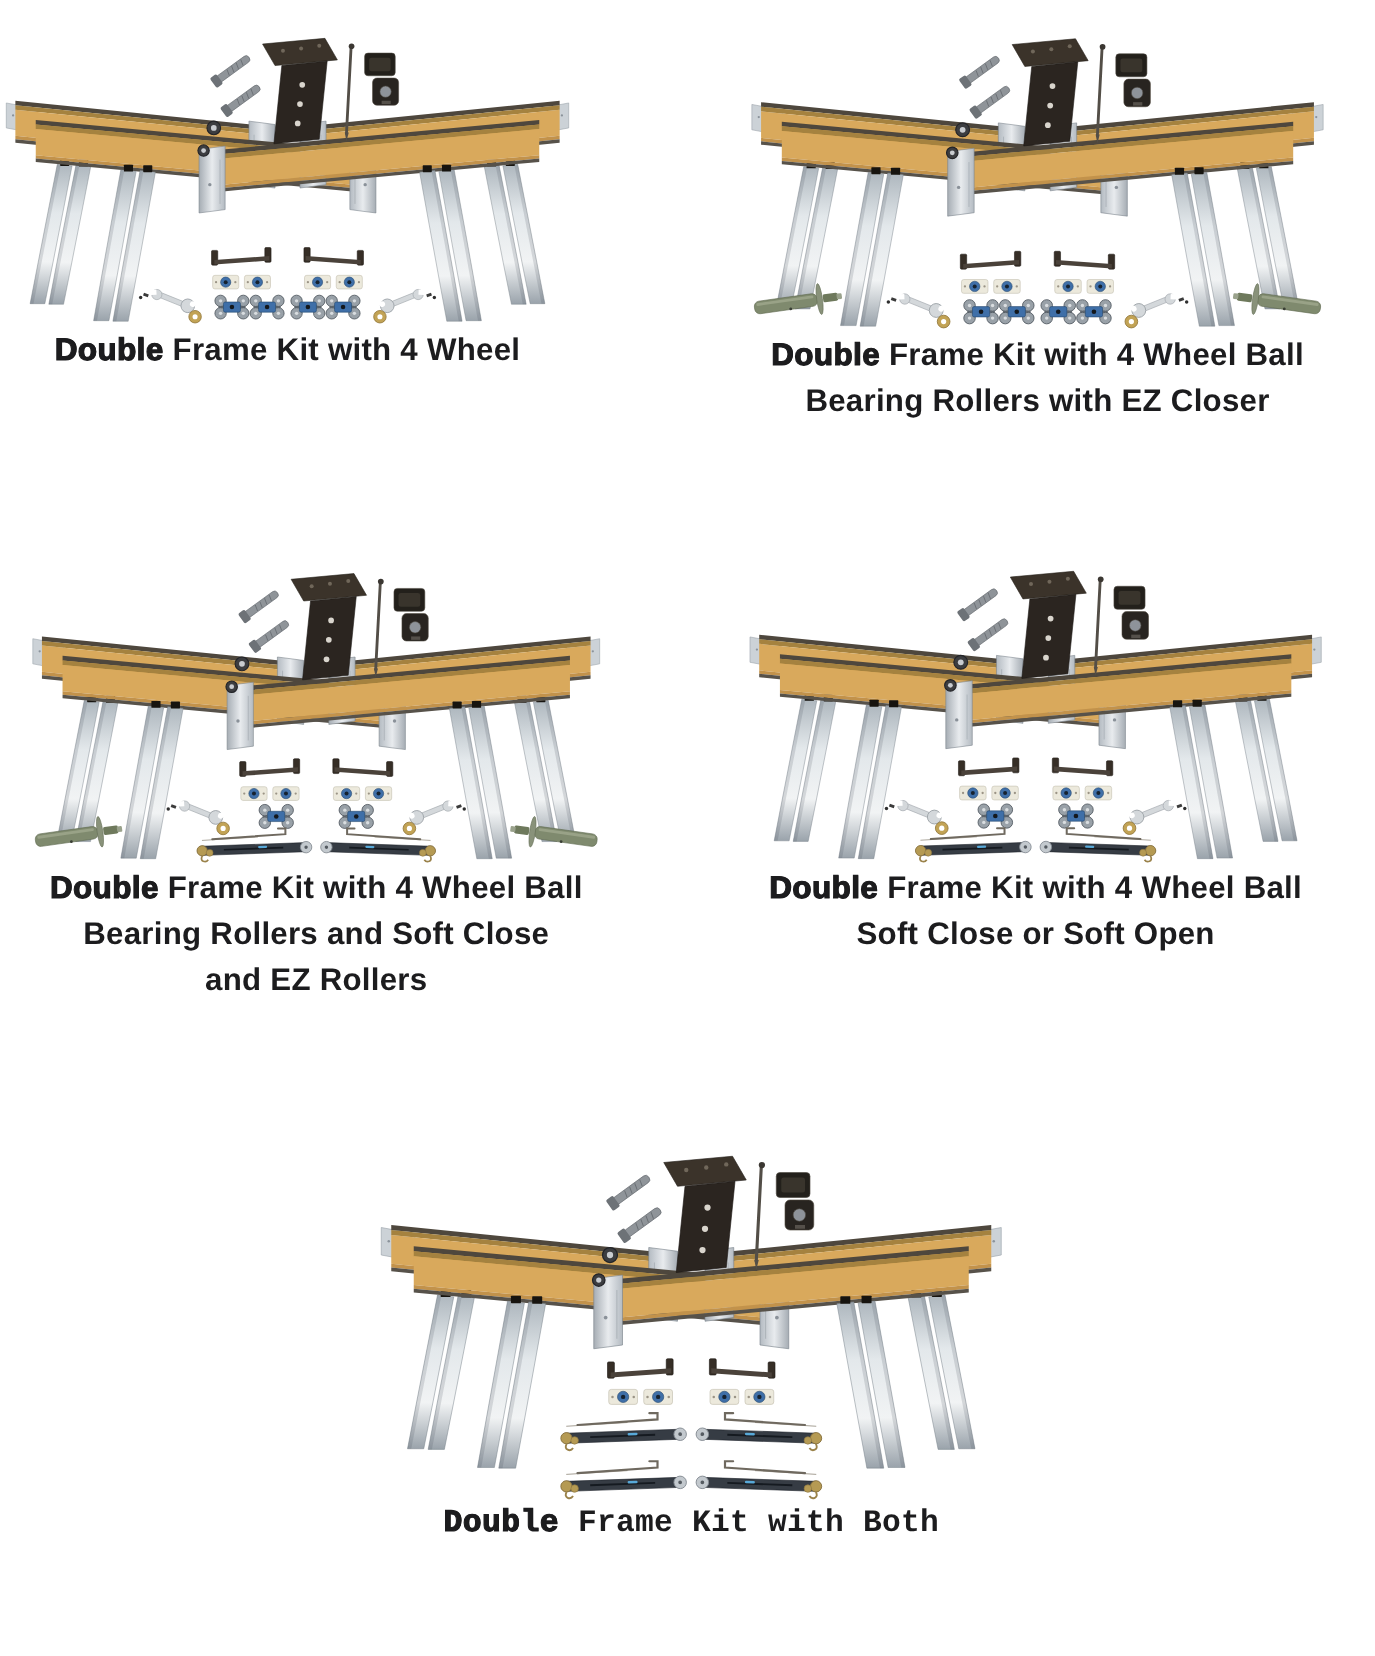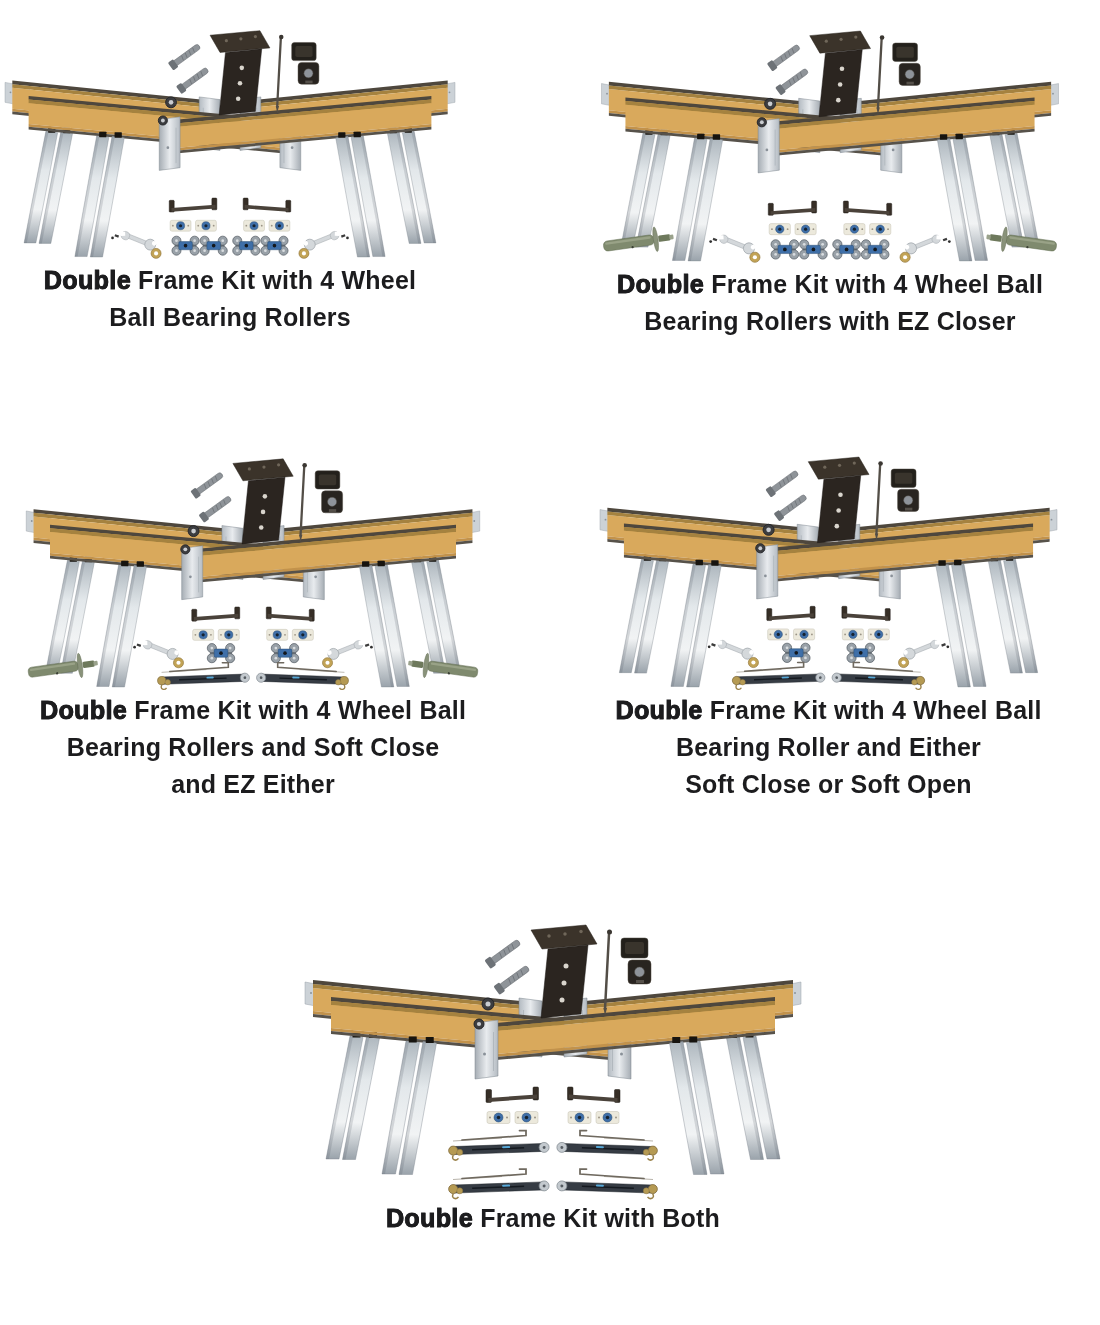--- a/index.html
+++ b/index.html
@@ -6,21 +6,21 @@
   body{width:1100px;height:1325px;position:relative;font-family:"Liberation Sans",sans-serif;overflow:hidden;}
   main{position:absolute;inset:0;}
   figure.card{position:absolute;margin:0;display:flex;flex-direction:column;align-items:flex-end;}
   svg.fig{display:block;width:100%;}
   .caption{font-weight:700;font-size:25px;line-height:37px;text-align:center;color:#1c1c1e;width:100%;letter-spacing:.2px;}
   .caption .b{-webkit-text-stroke:.9px currentColor;text-shadow:.5px 0 0 currentColor;letter-spacing:.4px;}
   #c1{left:2px;top:8px;width:456px;}   #c1 .fig{height:254px;}
   #c2{left:563px;top:8px;width:534px;} #c2 .fig{height:258px;}
   #c3{left:0px;top:436px;width:506px;} #c3 .fig{height:256px;}
   #c4{left:557px;top:434px;width:543px;}#c4 .fig{height:258px;}
-  #c5{left:266px;top:900px;width:574px;}#c5 .fig{height:300px;}
+  #c5{left:266px;top:900px;width:574px;font-family:Liberation Mono, monospace;}#c5 .fig{height:300px;}
 </style>
 </head>
 <body>
 
 <main>
 
   <figure class="card" id="c1">
     <svg class="fig" role="img" viewBox="0 0 1000 560">
         <defs>
           <linearGradient id="sv0" x1="0" y1="0" x2="0" y2="1">
@@ -233,21 +233,20 @@
           <circle cx="444" cy="535" r="10" fill="#99a1a8" stroke="#4f575f" stroke-width="1.5"></circle>
           <circle cx="444" cy="535" r="3" fill="#d9dde0"></circle>
           <circle cx="484" cy="535" r="10" fill="#99a1a8" stroke="#4f575f" stroke-width="1.5"></circle>
           <circle cx="484" cy="535" r="3" fill="#d9dde0"></circle>
           <rect x="449" y="515" width="30" height="18" rx="3" fill="#3f6fa8" stroke="#24466b"></rect>
           <circle cx="464" cy="524" r="4" fill="#14181d"></circle>
         </g>
       </svg>
     <figcaption class="caption">
       <div><span class="b">Double</span><span> Frame Kit with 4 Wheel</span></div>
-      <div>Ball Bearing Rollers</div>
     </figcaption>
   </figure>
 
   <figure class="card" id="c2">
     <svg class="fig" role="img" viewBox="0 0 1000 560">
         <defs>
           <linearGradient id="sv1" x1="0" y1="0" x2="0" y2="1">
             <stop offset="0" stop-color="#aeb7be"></stop>
             <stop offset="0.35" stop-color="#e3e8eb"></stop>
             <stop offset="0.7" stop-color="#f1f3f4"></stop>
@@ -720,21 +719,21 @@
             <ellipse cx="44" cy="0" rx="5" ry="27" fill="#89927a" stroke="#646e55"></ellipse>
             <rect x="50" y="-7" width="26" height="14" rx="3" fill="#6e795c"></rect>
             <rect x="74" y="-5" width="9" height="10" rx="2" fill="#9aa28c"></rect>
             <circle cx="-8" cy="10" r="2.5" fill="#3a3f35"></circle>
           </g>
         </g>
       </svg>
     <figcaption class="caption">
       <div><span class="b">Double</span><span> Frame Kit with 4 Wheel Ball</span></div>
       <div>Bearing Rollers and Soft Close</div>
-      <div>and EZ Either</div>
+      <div>and EZ Rollers</div>
     </figcaption>
   </figure>
 
   <figure class="card" id="c4">
     <svg class="fig" role="img" viewBox="0 0 1000 560">
         <defs>
           <linearGradient id="sv3" x1="0" y1="0" x2="0" y2="1">
             <stop offset="0" stop-color="#aeb7be"></stop>
             <stop offset="0.35" stop-color="#e3e8eb"></stop>
             <stop offset="0.7" stop-color="#f1f3f4"></stop>
@@ -946,21 +945,20 @@
             <circle cx="482" cy="532" r="10" fill="#c3c9ce" stroke="#858c93" stroke-width="1.5"></circle>
             <circle cx="482" cy="532" r="3" fill="#555b61"></circle>
             <circle cx="300" cy="532" r="9" fill="#b59a53" stroke="#8a7340" stroke-width="1.5"></circle>
             <circle cx="313" cy="536" r="6" fill="#b59a53" stroke="#8a7340"></circle>
             <path d="M300 541 C294 551 306 554 310 548" fill="none" stroke="#9a824a" stroke-width="3"></path>
           </g>
         </g>
       </svg>
     <figcaption class="caption">
       <div><span class="b">Double</span><span> Frame Kit with 4 Wheel Ball</span></div>
-      <div>Bearing Roller and Either</div>
       <div>Soft Close or Soft Open</div>
     </figcaption>
   </figure>
 
   <figure class="card" id="c5">
     <svg class="fig" role="img" viewBox="0 0 1000 600">
         <defs>
           <linearGradient id="sv4" x1="0" y1="0" x2="0" y2="1">
             <stop offset="0" stop-color="#aeb7be"></stop>
             <stop offset="0.35" stop-color="#e3e8eb"></stop>

